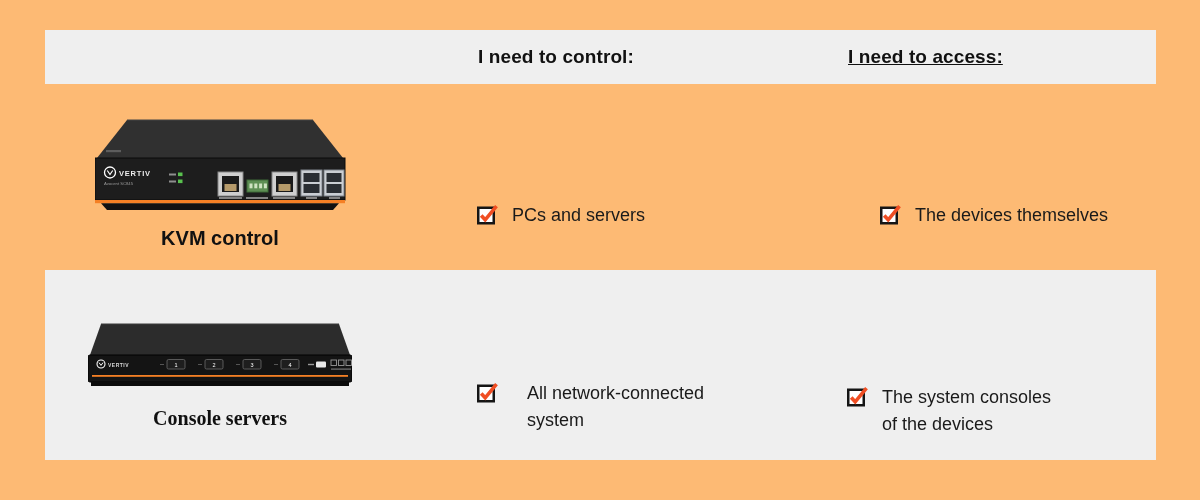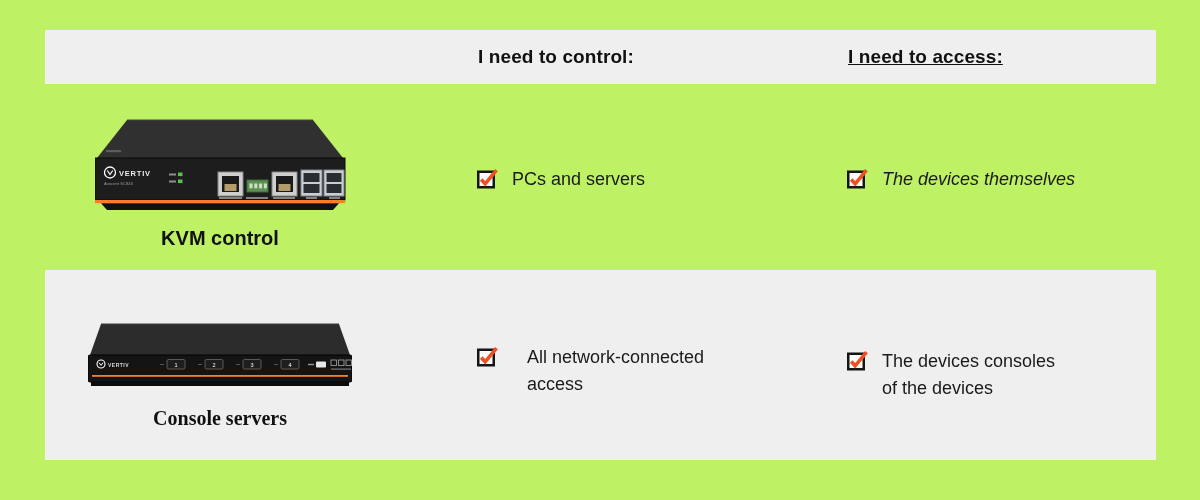--- a/index.html
+++ b/index.html
@@ -3,21 +3,21 @@
 <meta charset="utf-8">
 <style>
   :root{
     --band:#efefef;
     --check:#f04e23;
     --accent:#f58025;
     --text:#1a1a1a;
   }
   html,body{margin:0;padding:0;background:#fff;}
   .canvas{
-    position:relative;width:1200px;height:500px;background:#bef264;overflow:hidden;
+    position:relative;width:1200px;height:500px;background:#fdba74;overflow:hidden;
     font-family:"Liberation Sans",sans-serif;color:var(--text);
   }
   .band{position:absolute;background:var(--band);}
   .band.header{left:45px;top:30px;width:1111px;height:54px;}
   .band.row2{left:45px;top:270px;width:1111px;height:190px;}
   .hdr-label{
     position:absolute;top:30px;height:54px;display:flex;align-items:center;
     font-size:19px;font-weight:700;color:#111;letter-spacing:0.1px;
   }
   .hdr-control{left:478px;}
@@ -25,28 +25,28 @@
   .device-img{position:absolute;display:block;}
   .device-kvm{left:95px;top:114px;}
   .device-console{left:88px;top:320px;}
   .device-label{
     position:absolute;text-align:center;font-size:20px;font-weight:600;color:#111;
   }
   .label-kvm{left:95px;width:250px;top:227px;}
   .label-console{left:88px;width:264px;top:407px;font-family:Liberation Serif, serif;}
   .item{
     position:absolute;display:flex;align-items:flex-start;gap:14px;
-    font-size:18px;font-weight:500;line-height:27px;color:var(--text);
+    font-size:18px;font-weight:500;line-height:27px;color:var(--text);margin-top:36px;
   }
   .item .check{flex:0 0 auto;margin-top:2px;overflow:visible;}
   .checkbox-frame{fill:#fff;stroke:#151515;stroke-width:2.5px;}
   .checkmark{fill:none;stroke:var(--check);stroke-width:3.6px;stroke-linecap:butt;stroke-linejoin:miter;}
   .accent-fill{fill:var(--accent);}
   .r1c1{left:477px;top:166px;}
-  .r1c2{left:847px;top:166px;font-style:italic;}
+  .r1c2{left:880px;top:166px;}
   .r2c1{left:477px;top:344px;gap:29px;}
   .r2c2{left:847px;top:348px;}
   .svgtext{font-family:"Liberation Sans",sans-serif;}
 </style>
 </head>
 <body>
 
 <div class="canvas">
 
   <div class="band header"></div>
@@ -177,28 +177,28 @@
     </div>
   </div>
 
   <div class="item r2c1">
     <svg class="check" width="21" height="21" viewBox="0 0 21 21">
       <rect class="checkbox-frame" x="1.25" y="3.75" width="15.5" height="15.5"></rect>
       <path class="checkmark" d="M4.2,11.5 L8.2,15.8 L19.5,2.2"></path>
     </svg>
     <div>
       <div>All network-connected</div>
-      <div>access</div>
+      <div>system</div>
     </div>
   </div>
 
   <div class="item r2c2">
     <svg class="check" width="21" height="21" viewBox="0 0 21 21">
       <rect class="checkbox-frame" x="1.25" y="3.75" width="15.5" height="15.5"></rect>
       <path class="checkmark" d="M4.2,11.5 L8.2,15.8 L19.5,2.2"></path>
     </svg>
     <div>
-      <div>The devices consoles</div>
+      <div>The system consoles</div>
       <div>of the devices</div>
     </div>
   </div>
 
 </div>
 
 </body></html>

